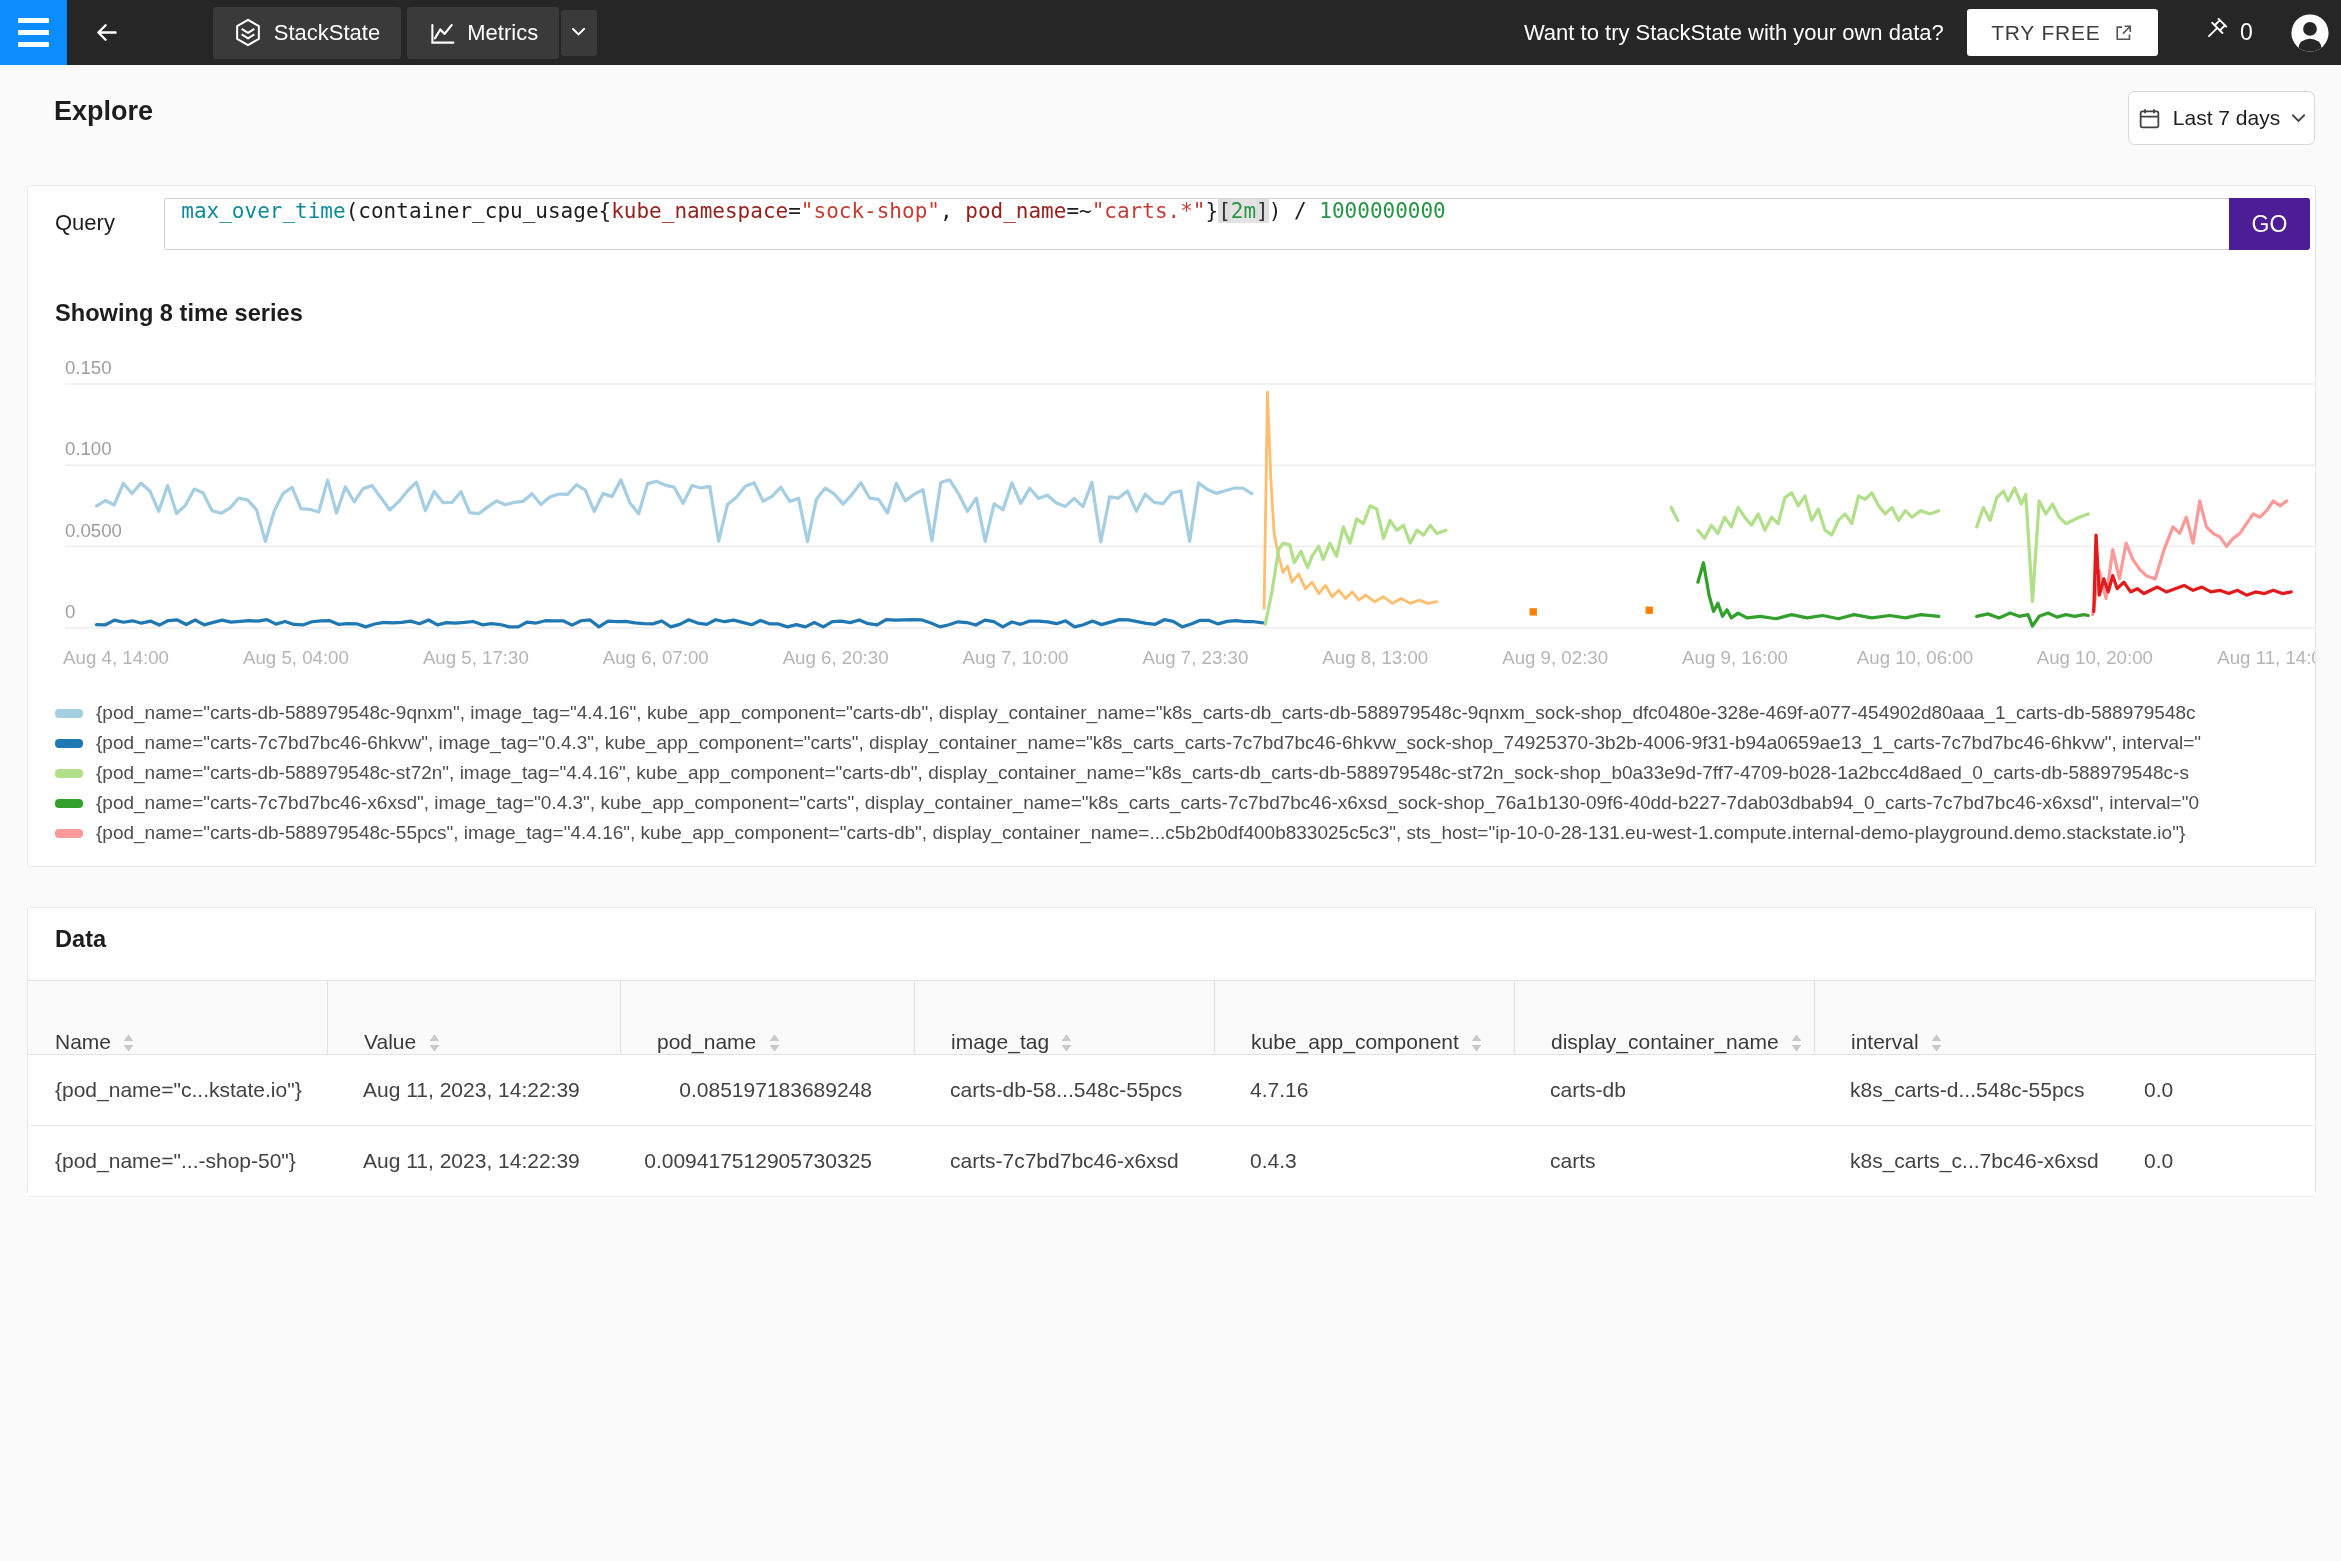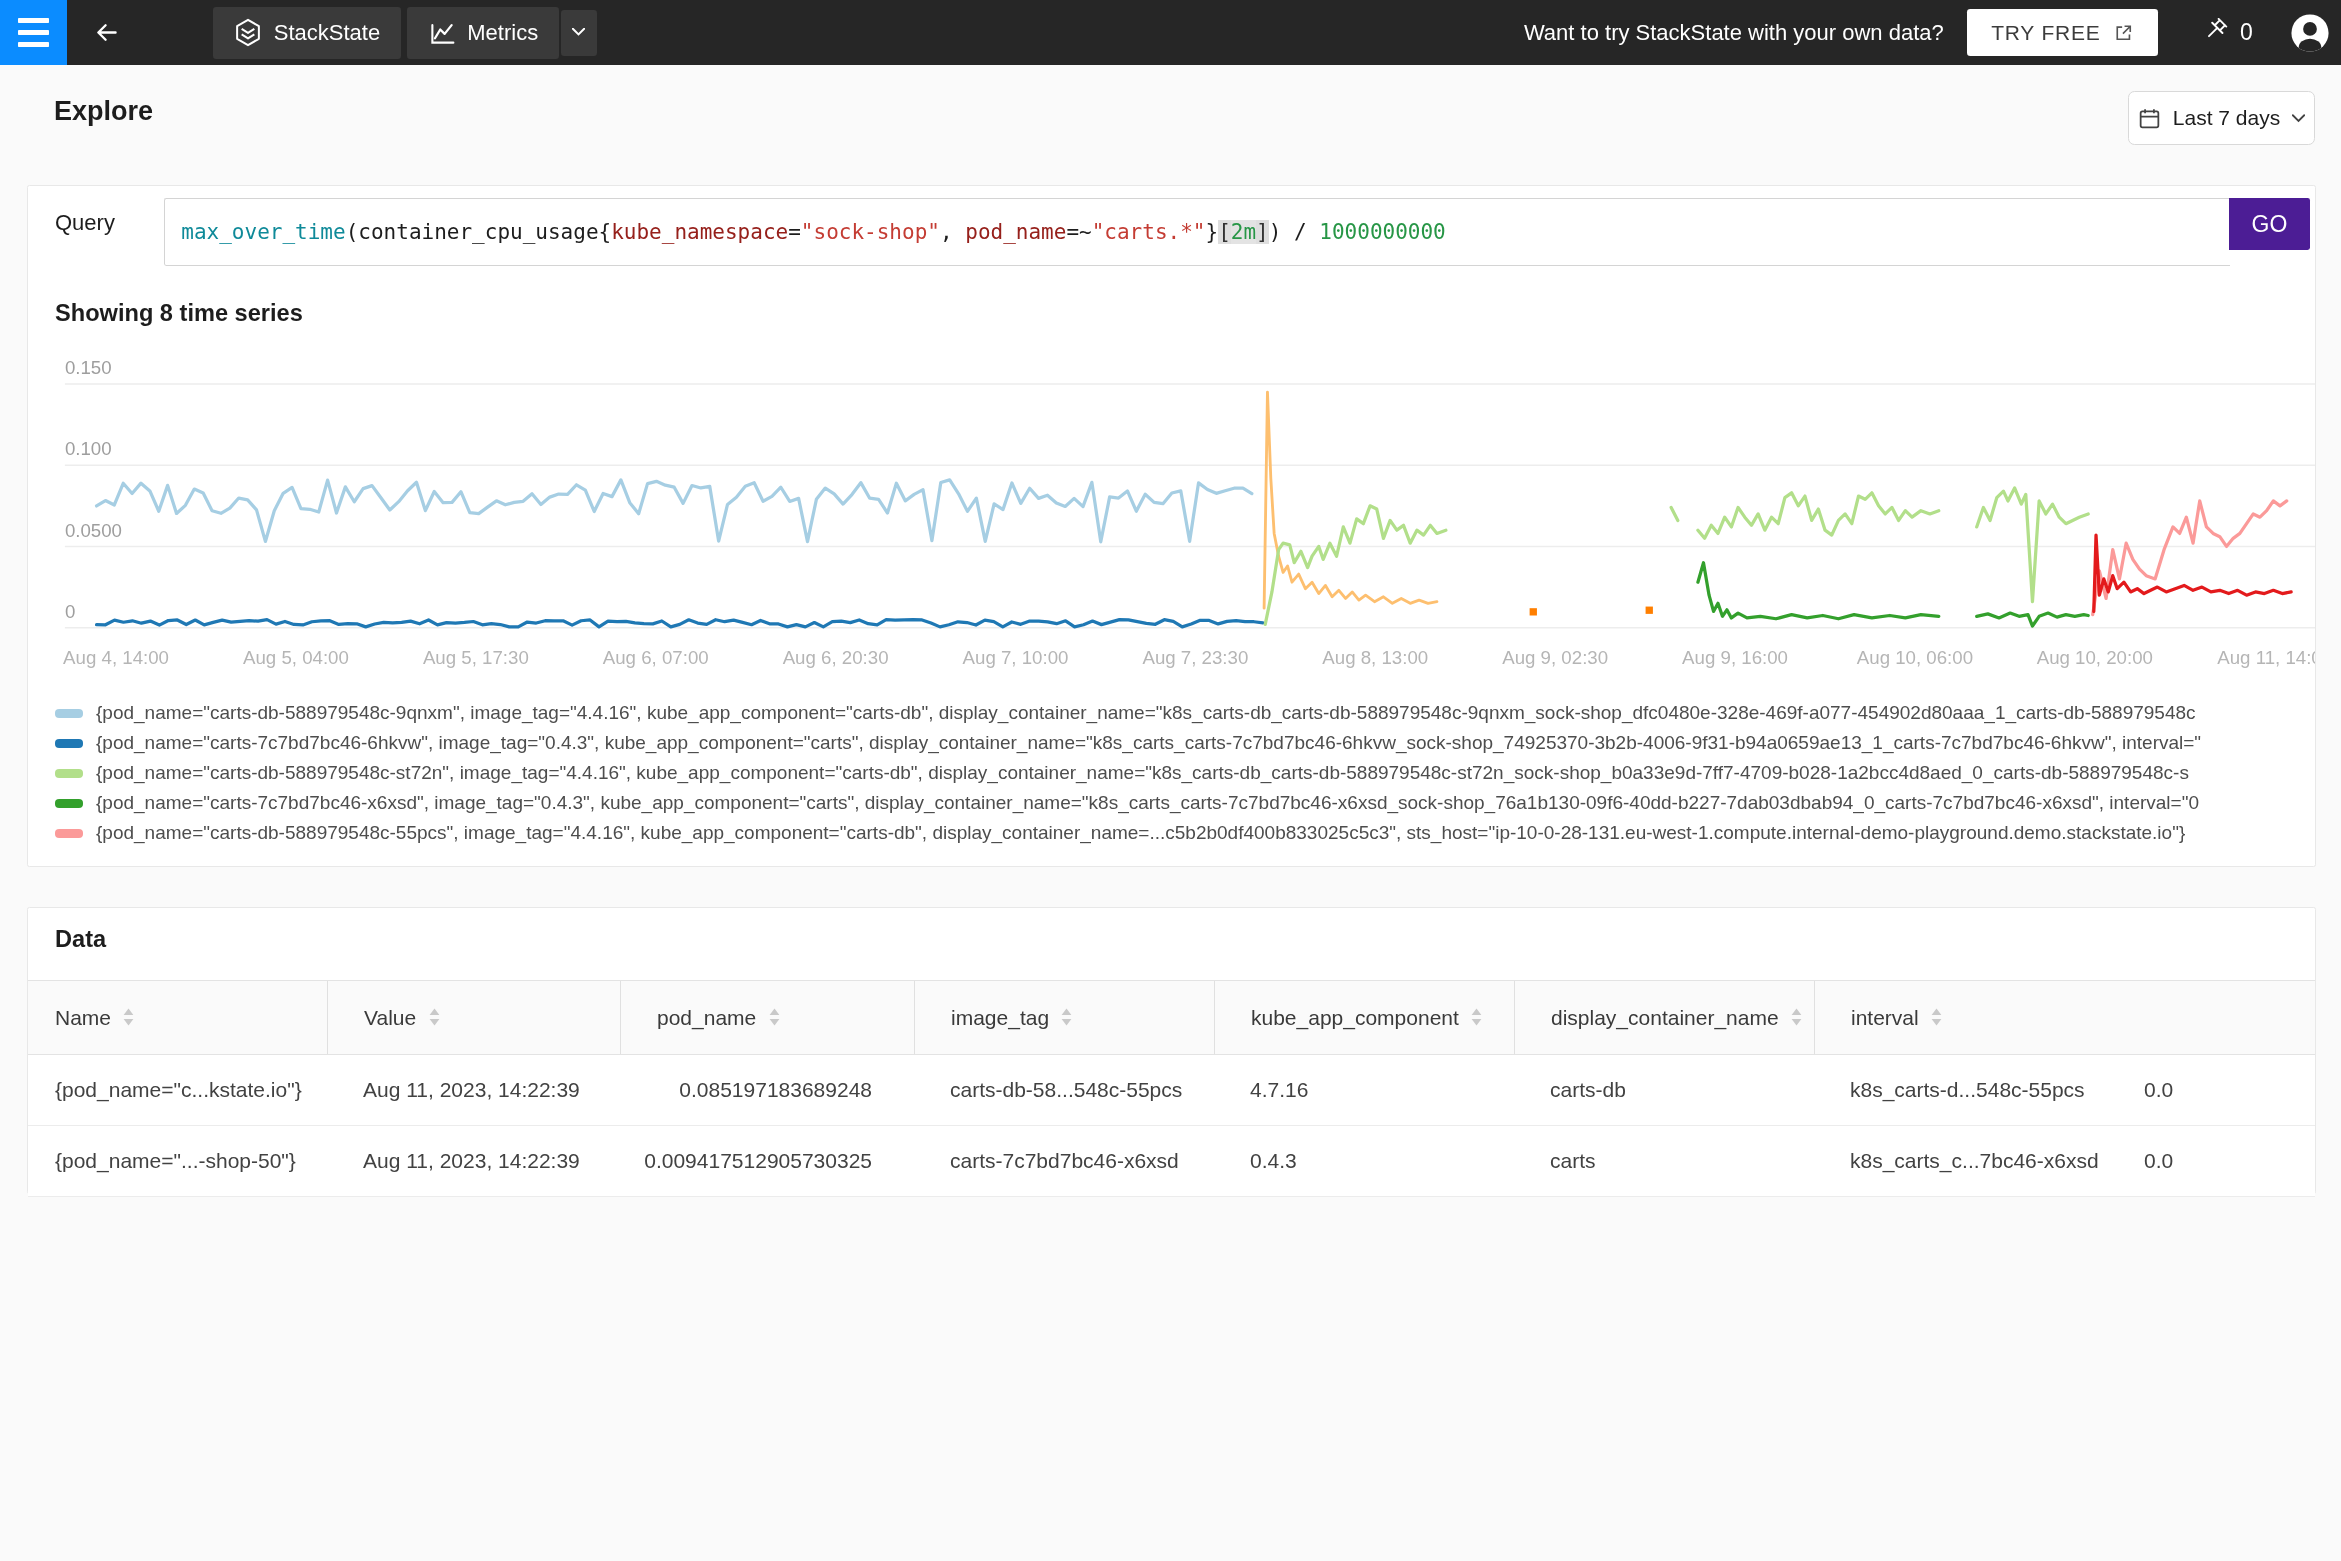--- a/index.html
+++ b/index.html
@@ -18,41 +18,41 @@
   .avatar{margin-left:36px;margin-right:3.3px;cursor:pointer;display:flex;}
   
   .page-title{position:absolute;left:54px;top:96px;font-size:27px;font-weight:bold;color:#1d1d1d;}
   .timerange{position:absolute;left:2128px;top:91px;width:185px;height:52px;background:#fff;border:0.8px solid #d9d9d9;border-radius:6.5px;display:flex;align-items:center;justify-content:center;gap:11.4px;font-size:21px;color:#1d1d1d;cursor:pointer;}
   
   .card{position:absolute;background:#fff;border:0.8px solid #e8e8e8;border-radius:2.4px;}
   .card1{left:27px;top:185px;width:2287px;height:680px;}
   .card2{left:27px;top:907px;width:2287px;height:285px;}
   
   .query-label{position:absolute;left:27px;top:24.4px;font-size:22px;color:#1d1d1d;}
-  .query-input{position:absolute;left:136px;top:12.2px;width:2066px;height:68px;border:0.8px solid #d4d4d4;border-right:none;border-radius:2.4px 0 0 2.4px;background:#fff;box-sizing:border-box;display:flex;align-items:center;padding:0 16.3px;font-family:"DejaVu Sans Mono","Liberation Mono",monospace;font-size:21px;white-space:pre;overflow:hidden;}
+  .query-input{position:absolute;left:136px;top:12.2px;width:2066px;height:52px;border:0.8px solid #d4d4d4;border-right:none;border-radius:2.4px 0 0 2.4px;background:#fff;box-sizing:border-box;display:flex;align-items:flex-start;padding:0 16.3px;font-family:"DejaVu Sans Mono","Liberation Mono",monospace;font-size:21px;white-space:pre;overflow:hidden;}
   .go-btn{position:absolute;left:2201px;top:12.2px;width:81px;height:52px;background:#4c1d95;border-radius:0 2.4px 2.4px 0;color:#fff;font-size:23px;display:flex;align-items:center;justify-content:center;cursor:pointer;}
   .tok-fn{color:#0f8a99;}
   .tok-plain{color:#1d1d1d;}
   .tok-label{color:#96201b;}
   .tok-str{color:#c43c33;}
   .tok-num{color:#279646;}
   .tok-dur{color:#279646;background:#e3e3e3;}
   .tok-bracket{color:#333;background:#dedede;}
   .chart-title{position:absolute;left:27px;top:114px;font-size:23.6px;font-weight:bold;color:#1d1d1d;}
   .chart-svg{position:absolute;left:0;top:163px;}
   
   .legend{position:absolute;left:0;top:512px;width:2287px;overflow:hidden;}
   .legend-row{display:flex;align-items:center;height:30px;padding-left:27px;cursor:pointer;}
   .legend-swatch{flex:0 0 28px;height:9px;border-radius:4.1px;margin-right:13px;}
   .legend-text{font-size:19px;color:#4d4d4d;white-space:nowrap;overflow:hidden;}
   
   .data-title{position:absolute;left:27px;top:18px;font-size:23.6px;font-weight:bold;color:#1d1d1d;}
   .tbl{position:absolute;left:0;top:72px;width:2287px;}
   .tbl-header{display:grid;grid-template-columns:299px 293px 294px 300px 300px 300px 294px 206px;background:#fafafa;border-top:0.8px solid #e3e3e3;border-bottom:0.8px solid #e3e3e3;height:73px;}
-  .th{display:flex;align-items:center;gap:11.4px;padding-left:36px;font-size:21px;color:#3a3a3a;cursor:pointer;}
+  .th{display:flex;align-items:flex-end;gap:11.4px;padding-left:36px;font-size:21px;color:#3a3a3a;cursor:pointer;}
   .th:first-child{padding-left:27px;}
   .th + .th{border-left:0.8px solid #e0e0e0;}
   .tbl-row{display:grid;grid-template-columns:299px 293px 294px 300px 300px 300px 294px 206px;height:70px;border-bottom:0.8px solid #ececec;background:#fff;cursor:pointer;}
   .td{display:flex;align-items:center;padding-left:36px;font-size:21px;color:#424242;white-space:nowrap;overflow:hidden;}
   .td:first-child{padding-left:27px;}
   .td.right{justify-content:flex-end;padding-right:42px;padding-left:0;}
   svg{display:block;}
 </style>
 </head>
 <body>

